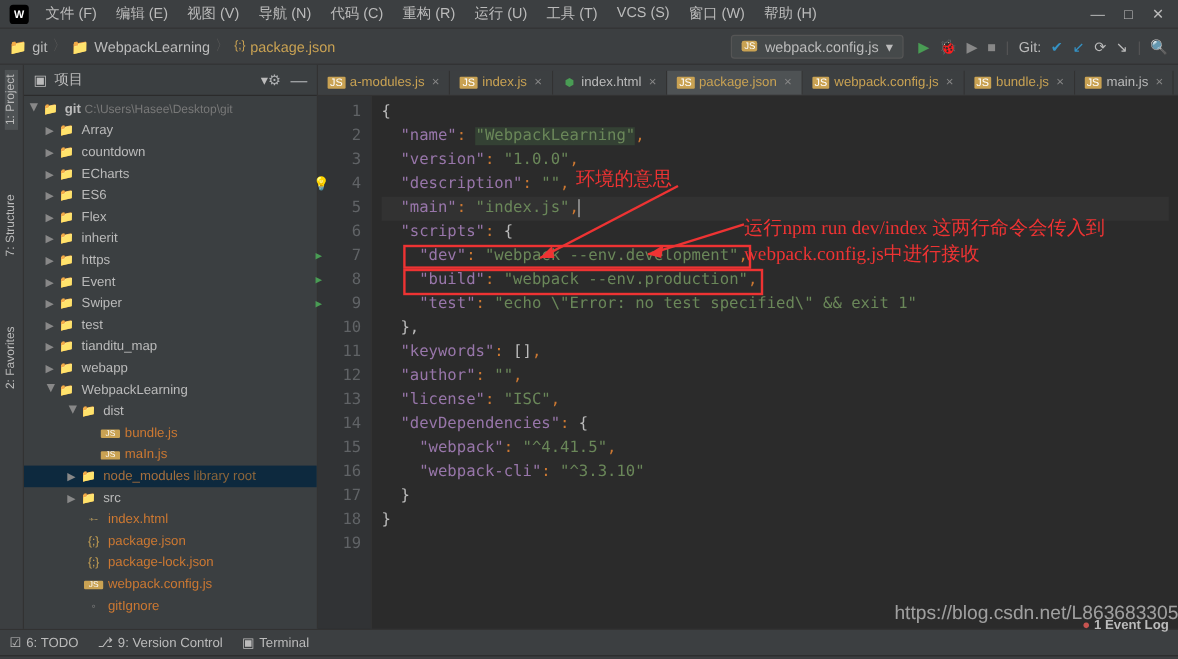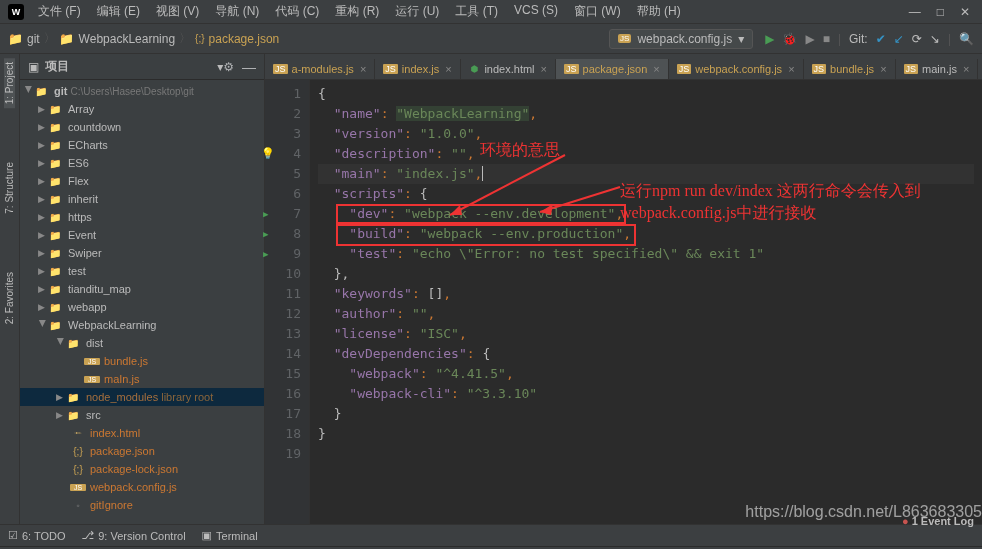--- a/index.html
+++ b/index.html
@@ -26,21 +26,21 @@
 .bug { color: #499c54; }
 .git-label { color: #bbb; }
 .check { color: #3592c4; }
 .main { display: flex; height: 470px; }
 .left-gutter { width: 20px; background: #3c3f41; border-right: 1px solid #323232; display: flex; flex-direction: column; align-items: center; padding-top: 4px; gap: 50px; }
 .left-gutter .vtab { writing-mode: vertical-lr; transform: rotate(180deg); font-size: 10px; color: #bbb; cursor: pointer; padding: 4px 0; }
 .left-gutter .vtab.active { background: #4e5254; }
 .project-panel { width: 245px; background: #3b3f41; display: flex; flex-direction: column; border-right: 1px solid #323232; }
 .panel-header { height: 26px; display: flex; align-items: center; padding: 0 8px; border-bottom: 1px solid #2b2b2b; }
 .panel-header .folder-icon { margin-right: 6px; }
-.panel-header .title { font-weight: bold; flex: 1; }
+.panel-header .title { font-weight: normal; flex: 1; }
 .panel-header .gear { cursor: pointer; color: #afb1b3; }
 .panel-header .dash { cursor: pointer; margin-left: 8px; color: #afb1b3; font-size:14px; }
 .tree { overflow: auto; flex: 1; padding: 2px 0; font-size: 11px; }
 .tree-row { display: flex; align-items: center; height: 18px; padding-left: 4px; cursor: pointer; white-space: nowrap; }
 .tree-row .arrow { width: 10px; color: #888; font-size: 9px; }
 .tree-row .arrow.d { transform: rotate(90deg); display: inline-block; }
 .tree-row .icon { width: 16px; text-align: center; font-size: 10px; }
 .tree-row .folder { color: #87939a; }
 .tree-row .jsf { background: #c9a253; color: #fff; font-size: 7px; padding: 0 2px; border-radius: 1px; }
 .tree-row .htmlf { color: #e8bf6a; }

